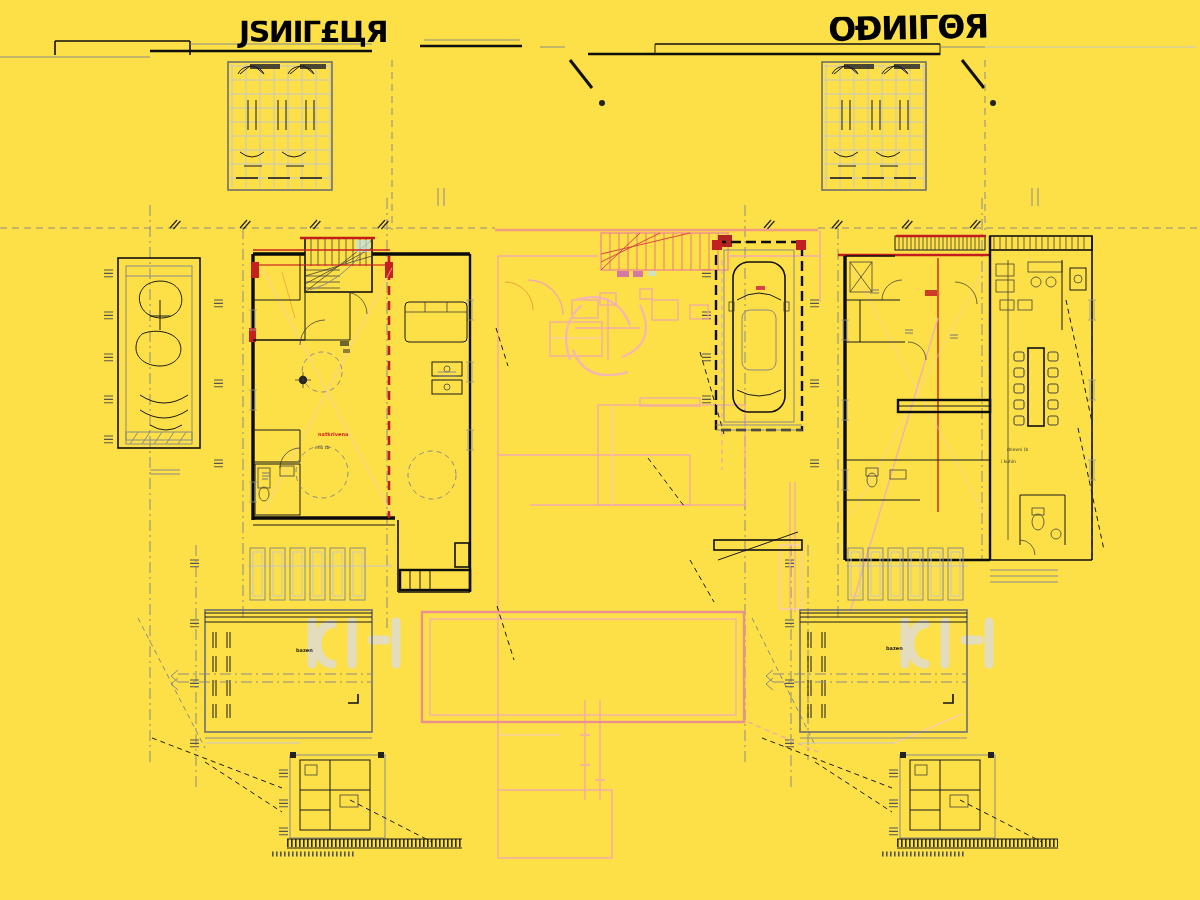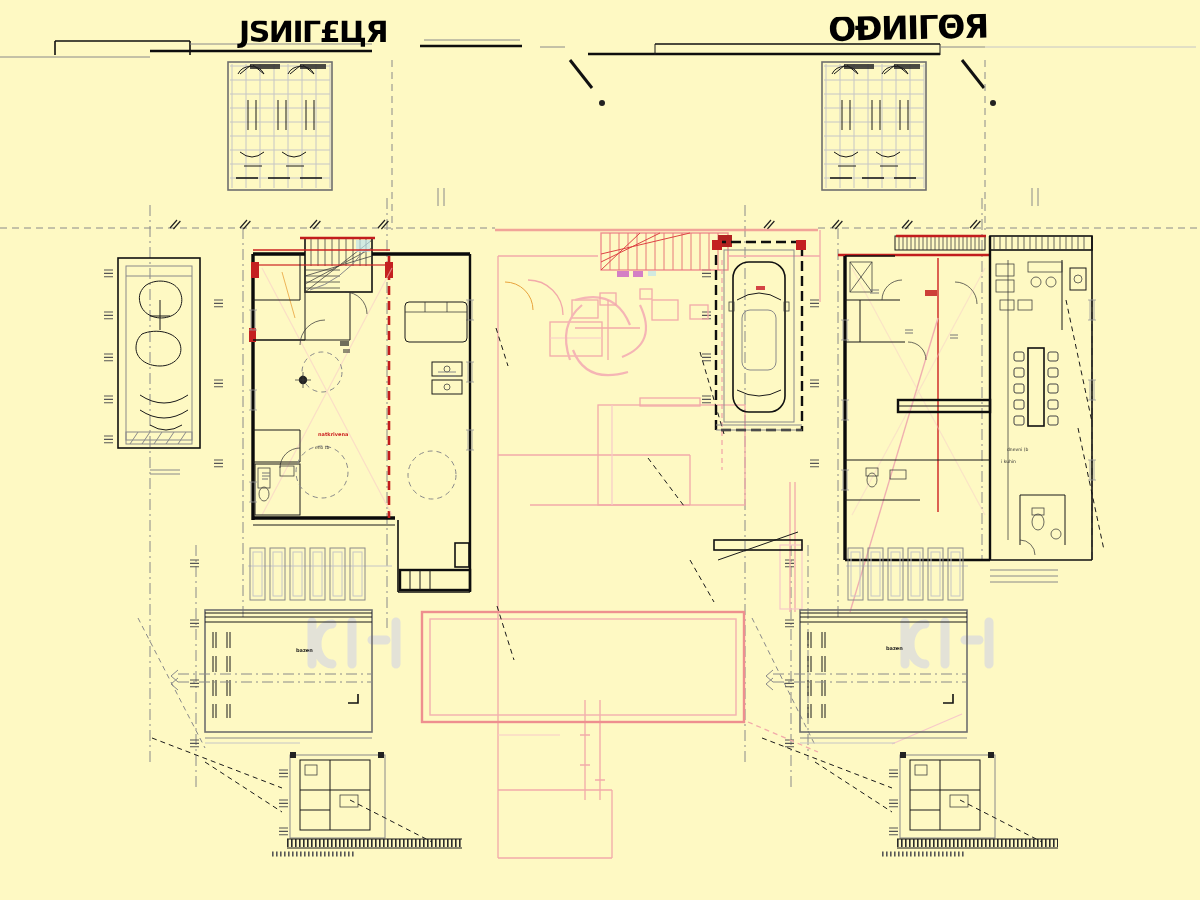--- a/index.html
+++ b/index.html
@@ -1,16 +1,16 @@
 <!DOCTYPE html>
 <html><head>
 <meta charset="utf-8">
 <style>
   html,body{margin:0;padding:0;background:#fff;}
-  .canvas{position:relative;width:1200px;height:900px;background:#fef9c3;overflow:hidden;
+  .canvas{position:relative;width:1200px;height:900px;background:#fde047;overflow:hidden;
           font-family:"DejaVu Sans",sans-serif;}
   svg{position:absolute;left:0;top:0;}
   
   .k075{stroke:#3a3a3a;stroke-width:.75;fill:none}
   .k1{stroke:#1a1a1a;stroke-width:1;fill:none}
   .k15{stroke:#111;stroke-width:1.6;fill:none}
   .k2{stroke:#0e0e0e;stroke-width:2.4;fill:none}
   .k3{stroke:#0a0a0a;stroke-width:3.4;fill:none}
   .g1{stroke:#8a8a8a;stroke-width:1;fill:none}
   .g15{stroke:#6f6f6f;stroke-width:1.6;fill:none}

